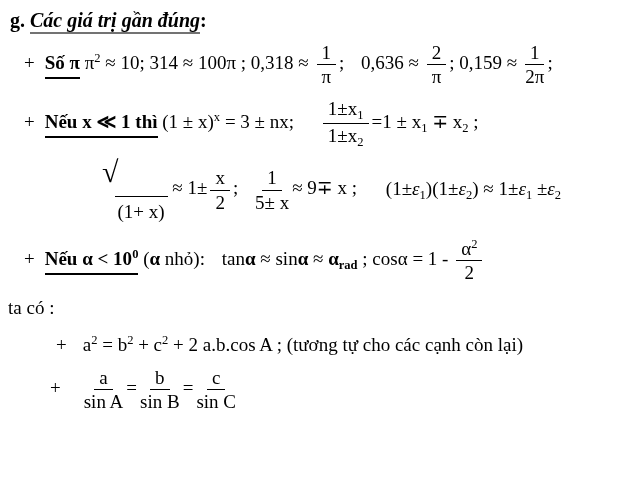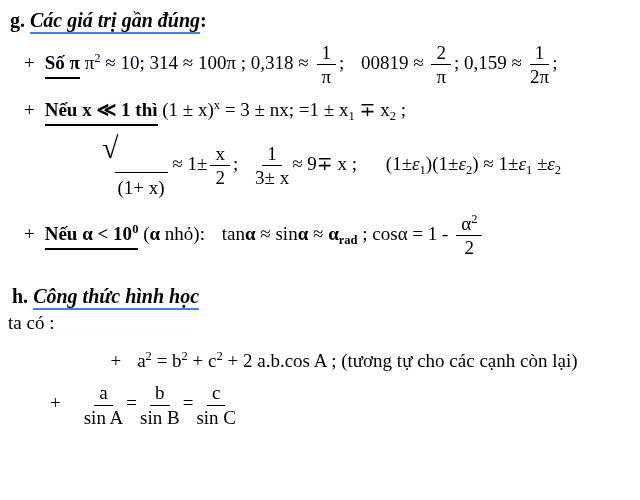--- a/index.html
+++ b/index.html
@@ -4,21 +4,21 @@
 <style>
   html,body{margin:0;padding:0;background:#ffffff;}
   body{
     width:640px;height:500px;overflow:hidden;color:#000;
     font-family:"Liberation Serif","DejaVu Serif",serif;
     font-size:19px;line-height:1.25;
   }
   .doc{padding:6px 8px 0 8px;}
   .line{white-space:nowrap;}
   .b{font-weight:bold;}
-  .biu{font-weight:bold;font-style:italic;border-bottom:2px solid #3b82f6;padding-bottom:1px;}
+  .biu{font-weight:bold;font-style:italic;border-bottom:2px solid #737373;padding-bottom:1px;}
   .bu{font-weight:bold;border-bottom:2px solid #000;padding-bottom:4px;}
   .heading{font-size:20px;}
   sup,sub{font-size:0.66em;}
   sub{vertical-align:-0.35em;}
   sup{vertical-align:0.55em;}
   .frac{
     display:inline-flex;flex-direction:column;align-items:center;
     vertical-align:middle;text-align:center;line-height:1.12;margin:0 3px;
   }
   .frac .num{border-bottom:1.6px solid #000;padding:0 5px 1px 5px;display:inline-block;}
@@ -28,21 +28,21 @@
   .sqrt .sqrt-body{border-top:1.8px solid #000;padding:3px 3px 0 2px;margin-top:40px;}
   .bullet{margin-right:10px;}
   #pi-line{margin:9px 0 0 16px;}
   #x-line{margin:10px 0 0 16px;}
   #approx-line{margin:7px 0 0 94px;}
   #alpha-line{margin:13px 0 12px 16px;font-family:Liberation Serif, serif;}
   #g-heading{margin:2px 0 0 2px;}
   #h-heading{margin:25px 0 0 4px;}
   #para-1{margin:11px 0 0 0;text-indent:32px;}
   #para-2{margin:2px 0 0 0;font-family:Liberation Serif, serif;}
-  #cos-line{margin:14px 0 0 48px;text-align:center;}
+  #cos-line{margin:14px 0 0 48px;}
   #sin-line{margin:10px 0 0 42px;}
   .gap-md{margin-left:12px;}
   .gap-lg{margin-left:24px;}
   .it{font-style:italic;}
 </style>
 </head>
 <body>
 
 <div class="doc">
 
@@ -52,69 +52,68 @@
   </div>
 
   <div class="line" id="pi-line">
     <span class="bullet">+</span><span class="bu">Số π</span>
     <span><span>π</span><sup>2</sup></span>
     <span>≈ 10; 314 ≈ 100π ; 0,318 ≈</span>
     <span class="frac">
         <span class="num">1</span>
         <span class="den">π</span>
       </span><span>;</span>
-    <span class="gap-md">00819 ≈</span>
+    <span class="gap-md">0,636 ≈</span>
     <span class="frac">
         <span class="num">2</span>
         <span class="den">π</span>
       </span><span>; 0,159 ≈</span>
     <span class="frac">
         <span class="num">1</span>
         <span class="den">2π</span>
       </span><span>;</span>
   </div>
 
   <div class="line" id="x-line">
     <span class="bullet">+</span><span class="bu">Nếu x ≪ 1 thì</span>
     <span><span>(1 ± x)</span><sup>x</sup></span>
     <span>= 3 ± nx;</span>
-    <span><span>=1 ± x</span><sub>1</sub> <span>∓ x</span><sub>2</sub> <span>;</span></span>
+    <span class="frac gap-lg">
+      <span class="num"><span>1±x</span><sub>1</sub></span>
+      <span class="den"><span>1±x</span><sub>2</sub></span>
+    </span><span><span>=1 ± x</span><sub>1</sub> <span>∓ x</span><sub>2</sub> <span>;</span></span>
   </div>
 
   <div class="line" id="approx-line">
     <span class="sqrt">
         <span class="radical">√</span>
         <span class="sqrt-body">(1+ x)</span>
       </span>
     <span>≈ 1±</span><span class="frac">
         <span class="num">x</span>
         <span class="den">2</span>
       </span><span>;</span>
     <span class="frac gap-md">
         <span class="num">1</span>
-        <span class="den">3± x</span>
+        <span class="den">5± x</span>
       </span><span>≈ 9∓ x ;</span>
     <span class="gap-lg"><span>(1±</span><span class="it">ε</span><sub>1</sub><span>)(1±</span><span class="it">ε</span><sub>2</sub><span>) ≈ 1±</span><span class="it">ε</span><sub>1</sub> <span>±</span><span class="it">ε</span><sub>2</sub></span>
   </div>
 
   <div class="line" id="alpha-line">
     <span class="bullet">+</span><span class="bu"><span>Nếu α &lt; 10</span><sup>0</sup></span>
     <span><span>(</span><span class="b">α</span> <span>nhỏ):</span></span>
     <span class="gap-md"><span>tan</span><span class="b">α</span> <span>≈</span> <span>sin</span><span class="b">α</span> <span>≈</span> <span class="b">α</span><sub class="b">rad</sub></span>
     <span>; cosα = 1 -</span>
     <span class="frac">
         <span class="num"><span>α</span><sup>2</sup></span>
         <span class="den">2</span>
       </span>
   </div>
 
-  <div class="line heading" id="h-heading">
-    <span class="b">h.</span>
-    <span class="biu">Công thức hình học</span>
-  </div>
 
   <div class="line" id="para-2">ta có :</div>
 
   <div class="line" id="cos-line">
     <span class="bullet" style="margin-right:16px;">+</span><span><span>a</span><sup>2</sup> <span>= b</span><sup>2</sup> <span>+ c</span><sup>2</sup> <span>+ 2 a.b.cos A ; (tương tự cho các cạnh còn lại)</span></span>
   </div>
 
   <div class="line" id="sin-line">
     <span class="bullet" style="margin-right:20px;">+</span><span class="frac">
         <span class="num">a</span>

